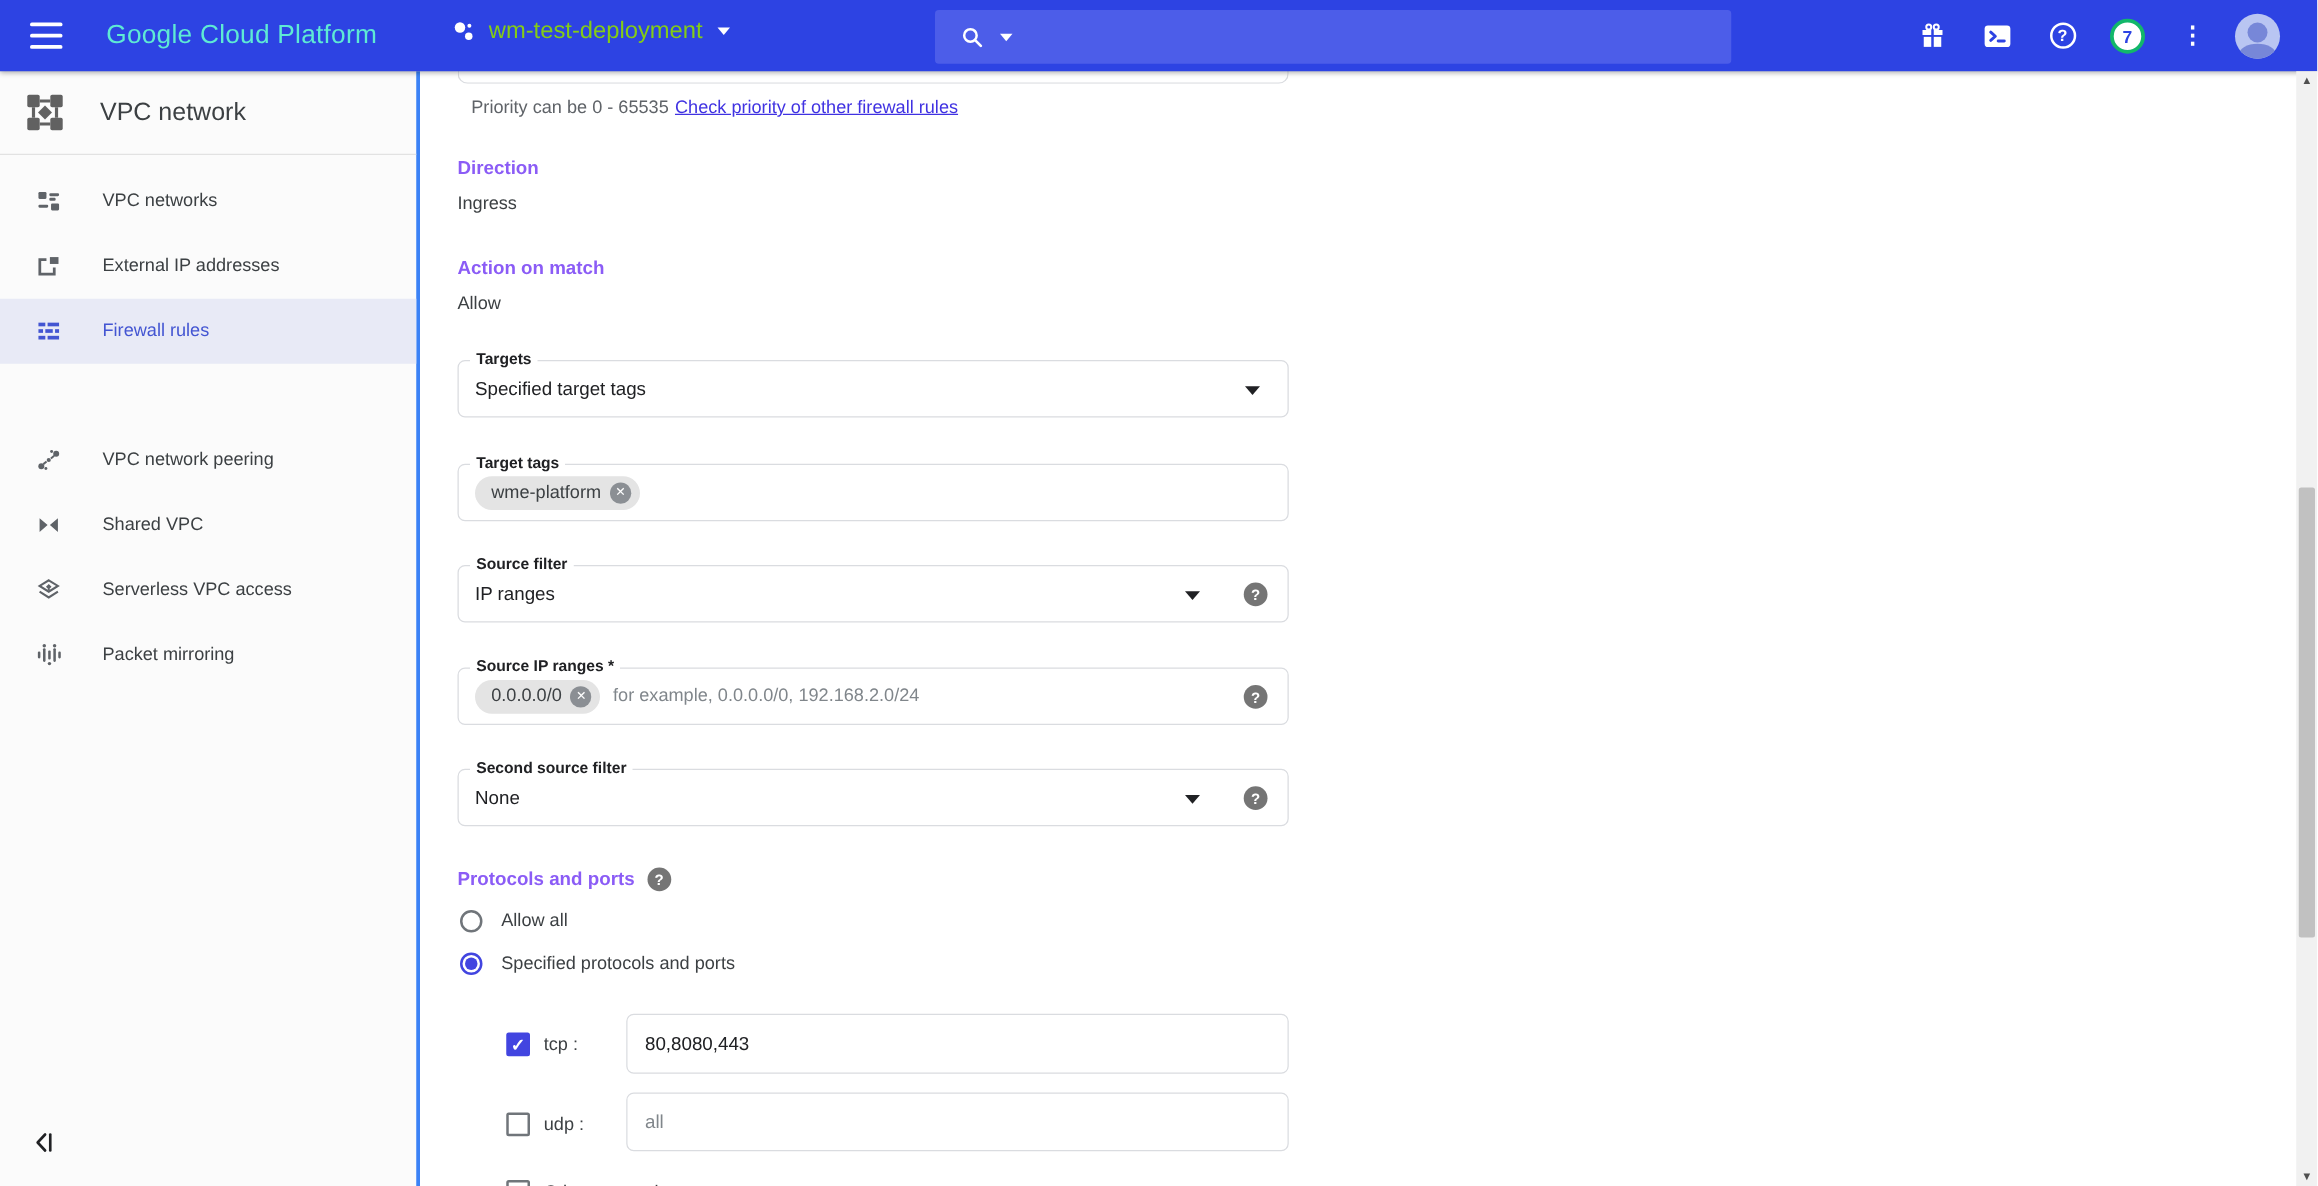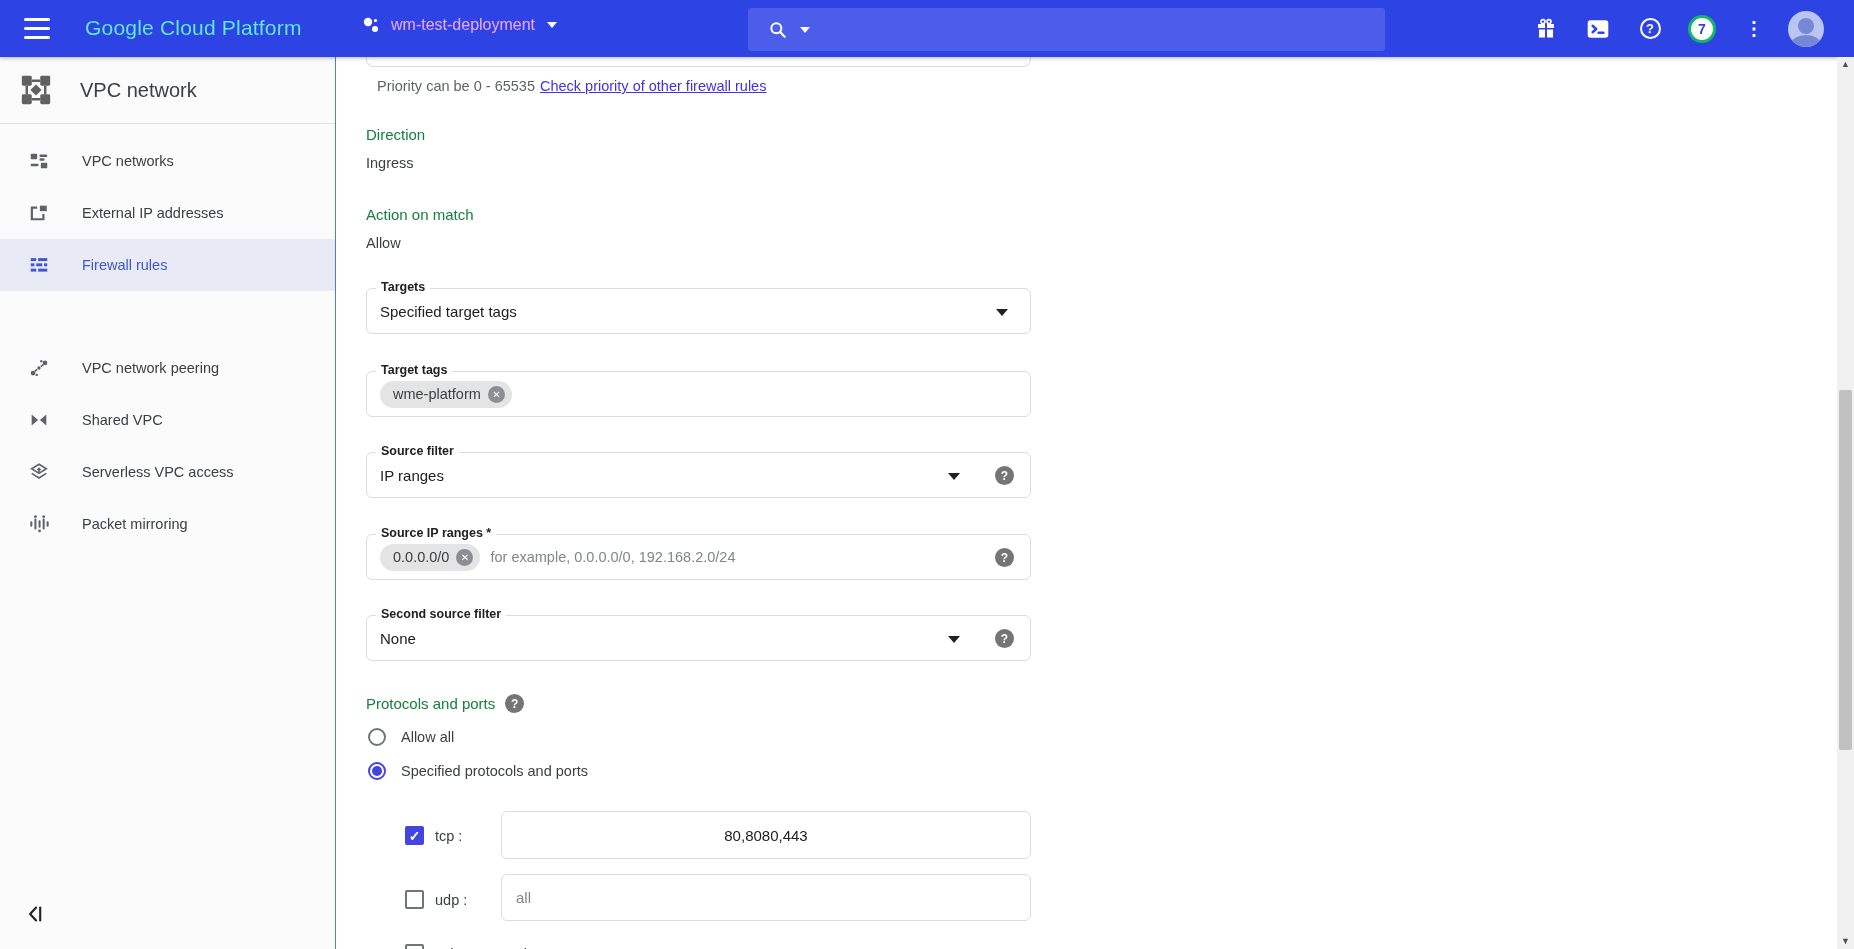--- a/index.html
+++ b/index.html
@@ -12,21 +12,21 @@
   .header {
     position:absolute; left:0; top:0; width:1854px; height:57px;
     background:#2d43e3; z-index:30; box-shadow:0 1px 4px rgba(0,0,0,.3);
     display:flex; align-items:center;
   }
   .hamburger { position:absolute; left:24px; top:18px; width:26px; height:21px; cursor:pointer; }
   .hamburger span { display:block; height:3px; background:#fff; border-radius:2px; margin-bottom:6px; }
   .brand { position:absolute; left:85px; top:16px; font-size:21px; color:#5eead4; letter-spacing:.2px; white-space:nowrap; }
   .project { position:absolute; left:360px; top:14px; display:flex; align-items:center; cursor:pointer; }
   .project-ic { width:22px; height:22px; margin-right:9px; }
-  .project-name { color:#f0abfc; font-size:16px; }
+  .project-name { color:#84cc16; font-size:19px; }
   .caret-w { width:0; height:0; border-left:5px solid transparent; border-right:5px solid transparent; border-top:6px solid #fff; margin-left:12px; }
   .searchbar {
     position:absolute; left:748px; top:8px; width:637px; height:43px;
     background:#4c5de9; border-radius:3px; display:flex; align-items:center;
   }
   .search-ic { margin-left:20px; width:20px; height:20px; flex:0 0 auto; }
   .searchbar input {
     flex:1; margin-left:22px; background:transparent; border:none; outline:none;
     color:#fff; font-size:16.5px; font-family:"Liberation Sans", sans-serif;
   }
@@ -41,36 +41,36 @@
   .notif {
     width:28px; height:28px; background:#fff; border:3px solid #12b76a; border-radius:50%;
     color:#2d43e3; font-weight:bold; font-size:14px; display:flex; align-items:center; justify-content:center;
   }
   .vdots { color:#fff; font-size:19px; font-weight:bold; letter-spacing:0; line-height:1; }
   .avatar { width:36px; height:36px; border-radius:50%; background:#b9c5f2; position:relative; overflow:hidden; }
   .avatar .head { position:absolute; left:10px; top:7px; width:16px; height:16px; border-radius:50%; background:#7787d8; }
   .avatar .body { position:absolute; left:3px; top:24px; width:30px; height:18px; border-radius:50% 50% 0 0; background:#7787d8; }
 
   
-  .sidebar { position:absolute; left:0; top:57px; width:336px; height:892px; background:#fbfbfb; border-right:1px solid #3b82f6; z-index:10; }
+  .sidebar { position:absolute; left:0; top:57px; width:336px; height:892px; background:#fbfbfb; border-right:3px solid #3b82f6; z-index:10; }
   .side-head { position:absolute; left:0; top:0; width:100%; height:66px; display:flex; align-items:center; }
   .side-head svg { margin-left:19px; }
   .side-title { margin-left:27px; font-size:20px; color:#3c4043; }
   .side-div { position:absolute; left:0; top:66px; width:100%; height:1px; background:#e2e2e2; }
   .nav-item { position:absolute; left:0; width:100%; height:52px; display:flex; align-items:center; cursor:pointer; }
   .nav-item svg { margin-left:28px; flex:0 0 auto; }
   .nav-label { margin-left:32px; font-size:14.5px; color:#3c4043; }
   .nav-item.active { background:#e8eaf6; }
   .nav-item.active .nav-label { color:#4355d2; }
   .collapse-btn { position:absolute; left:26px; top:846px; width:22px; height:22px; cursor:pointer; }
 
   
   .main { position:absolute; left:337px; top:0; width:1500px; height:887px; background:#fff; }
   .abs { position:absolute; }
-  .sec-h { font-size:15px; font-weight:normal; color:#15803d; }
+  .sec-h { font-size:15px; font-weight:bold; color:#8b5cf6; }
   .sec-v { font-size:14.5px; color:#3c4043; }
   .helper { font-size:14.5px; color:#5f6368; }
   .helper a { color:#4032e2; text-decoration:underline; cursor:pointer; margin-left:5px; }
 
   .cutfield {
     position:absolute; left:29px; top:40px; width:665px; height:27px;
     border:1px solid #dadce0; border-top:none; border-radius:0 0 8px 8px;
   }
   .field {
     position:absolute; left:29px; width:665px; height:46px; background:#fff;
@@ -336,21 +336,21 @@
     <span class="radio" style="left:31px; top:728px"></span>
     <div class="abs sec-v" style="left:64px; top:729px">Allow all</div>
 
     <span class="radio sel" style="left:31px; top:762px"></span>
     <div class="abs sec-v" style="left:64px; top:763px">Specified protocols and ports</div>
 
     <span class="cb checked" style="left:68px; top:826px">
         <span class="mark">✓</span>
       </span>
     <span class="rowlabel" style="left:98px; top:828px">tcp :</span>
-    <input class="pinput" style="top: 811px; text-align: center;" value="80,8080,443">
+    <input class="pinput" style="top: 811px;" value="80,8080,443">
 
     <span class="cb" style="left:68px; top:890px"></span>
     <span class="rowlabel" style="left:98px; top:892px">udp :</span>
     <input class="pinput" style="top: 874px; height: 47px;" placeholder="all">
 
     <span class="cb" style="left:68px; top:944px"></span>
     <span class="rowlabel" style="left:98px; top:946px">Other protocols</span>
   </div>
 
   <div class="sbar">

